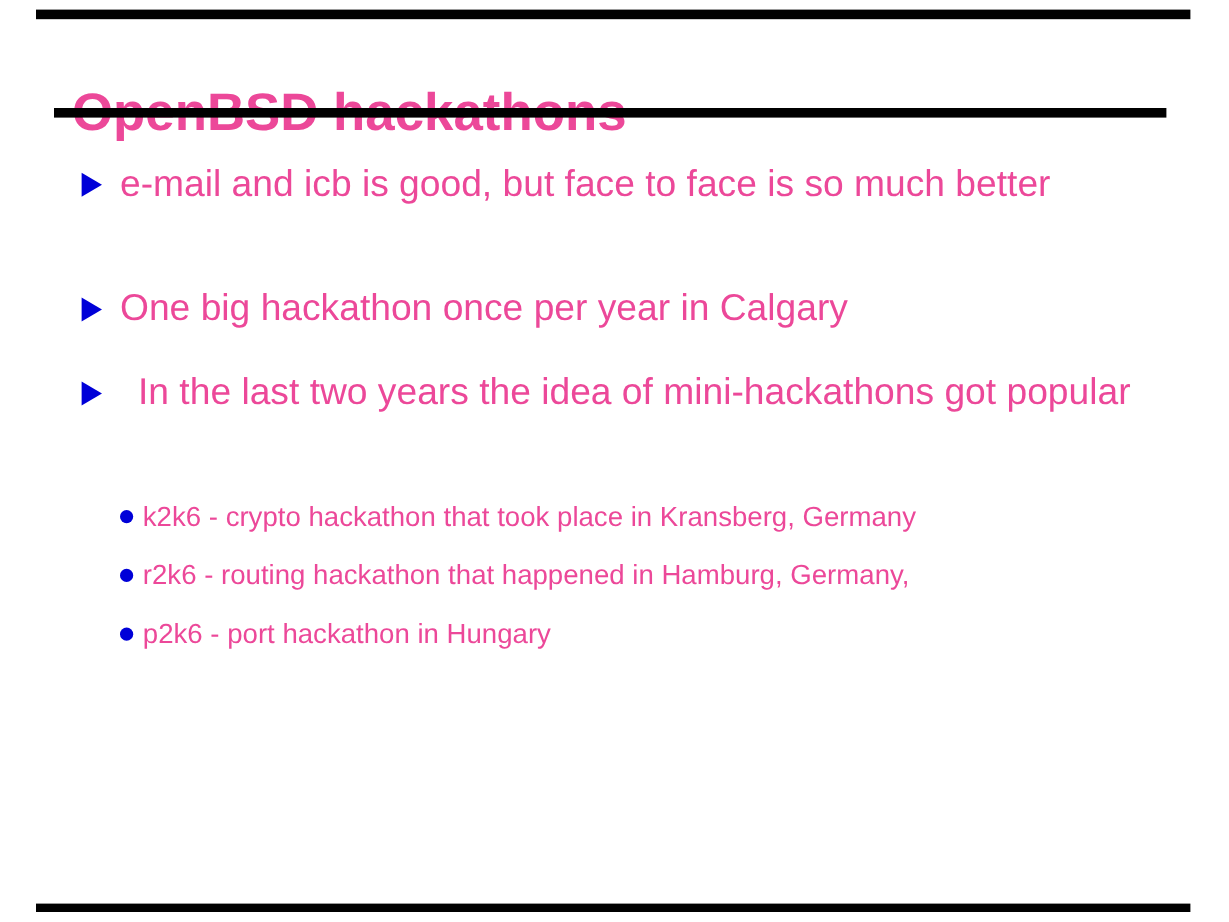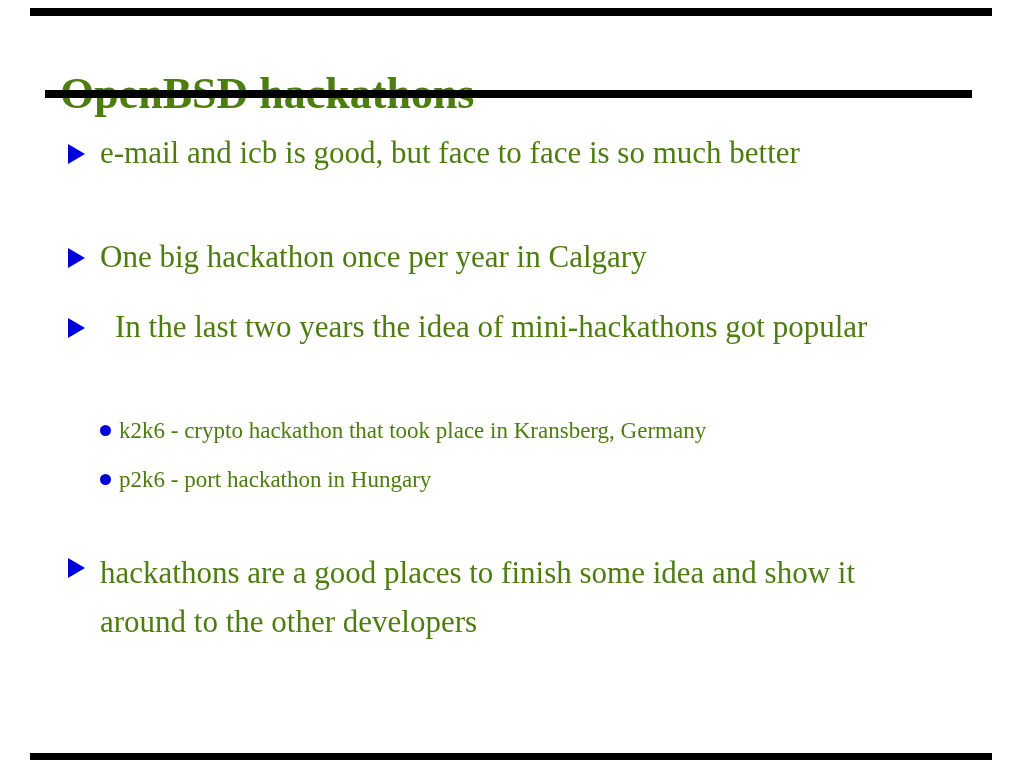--- a/index.html
+++ b/index.html
@@ -5,22 +5,22 @@
   html, body {
     margin: 0;
     padding: 0;
     background: #ffffff;
   }
   .slide {
     position: relative;
     width: 1024px;
     height: 760px;
     background: #ffffff;
-    color: #4d7c0f;
-    font-family: Liberation Serif, serif;
+    color: #ec4899;
+    font-family: Liberation Sans, sans-serif;
     overflow: hidden;
   }
 
   
   .hbar {
     position: absolute;
     background: #000000;
     height: 8px;
   }
   .hbar.top    { left: 30px; top: 8px;   width: 962px; }
@@ -115,24 +115,24 @@
     <span class="btext">In the last two years the idea of mini-hackathons got popular</span>
   </div>
 
   <div class="sublist">
     <div class="subitem">
       <span class="dot"></span>
       <span class="stext">k2k6 - crypto hackathon that took place in Kransberg, Germany</span>
     </div>
     <div class="subitem">
       <span class="dot"></span>
+      <span class="stext">r2k6 - routing hackathon that happened in Hamburg, Germany,</span>
+    </div>
+    <div class="subitem">
+      <span class="dot"></span>
       <span class="stext">p2k6 - port hackathon in Hungary</span>
     </div>
   </div>
 
-  <div class="bullet b4">
-    <span class="tri"></span>
-    <span class="btext">hackathons are a good places to finish some idea and show it around to the other developers</span>
-  </div>
 
   <div class="hbar bottom"></div>
 
 </div>
 
 </body></html>

